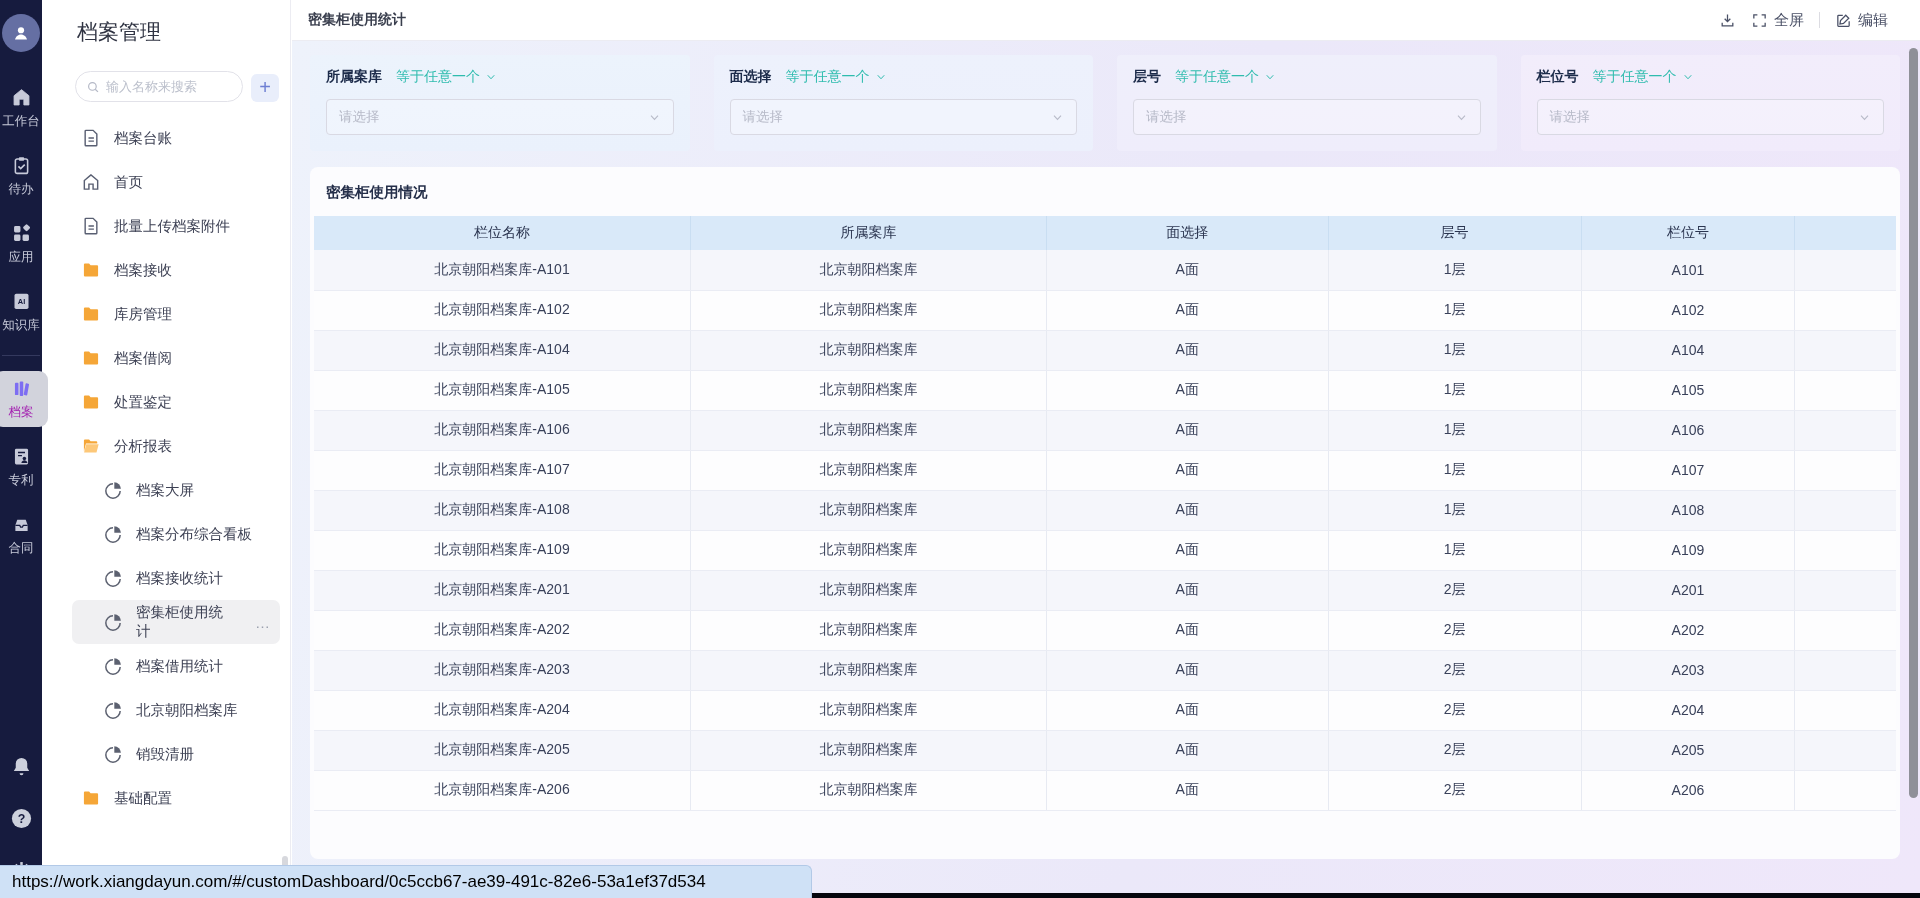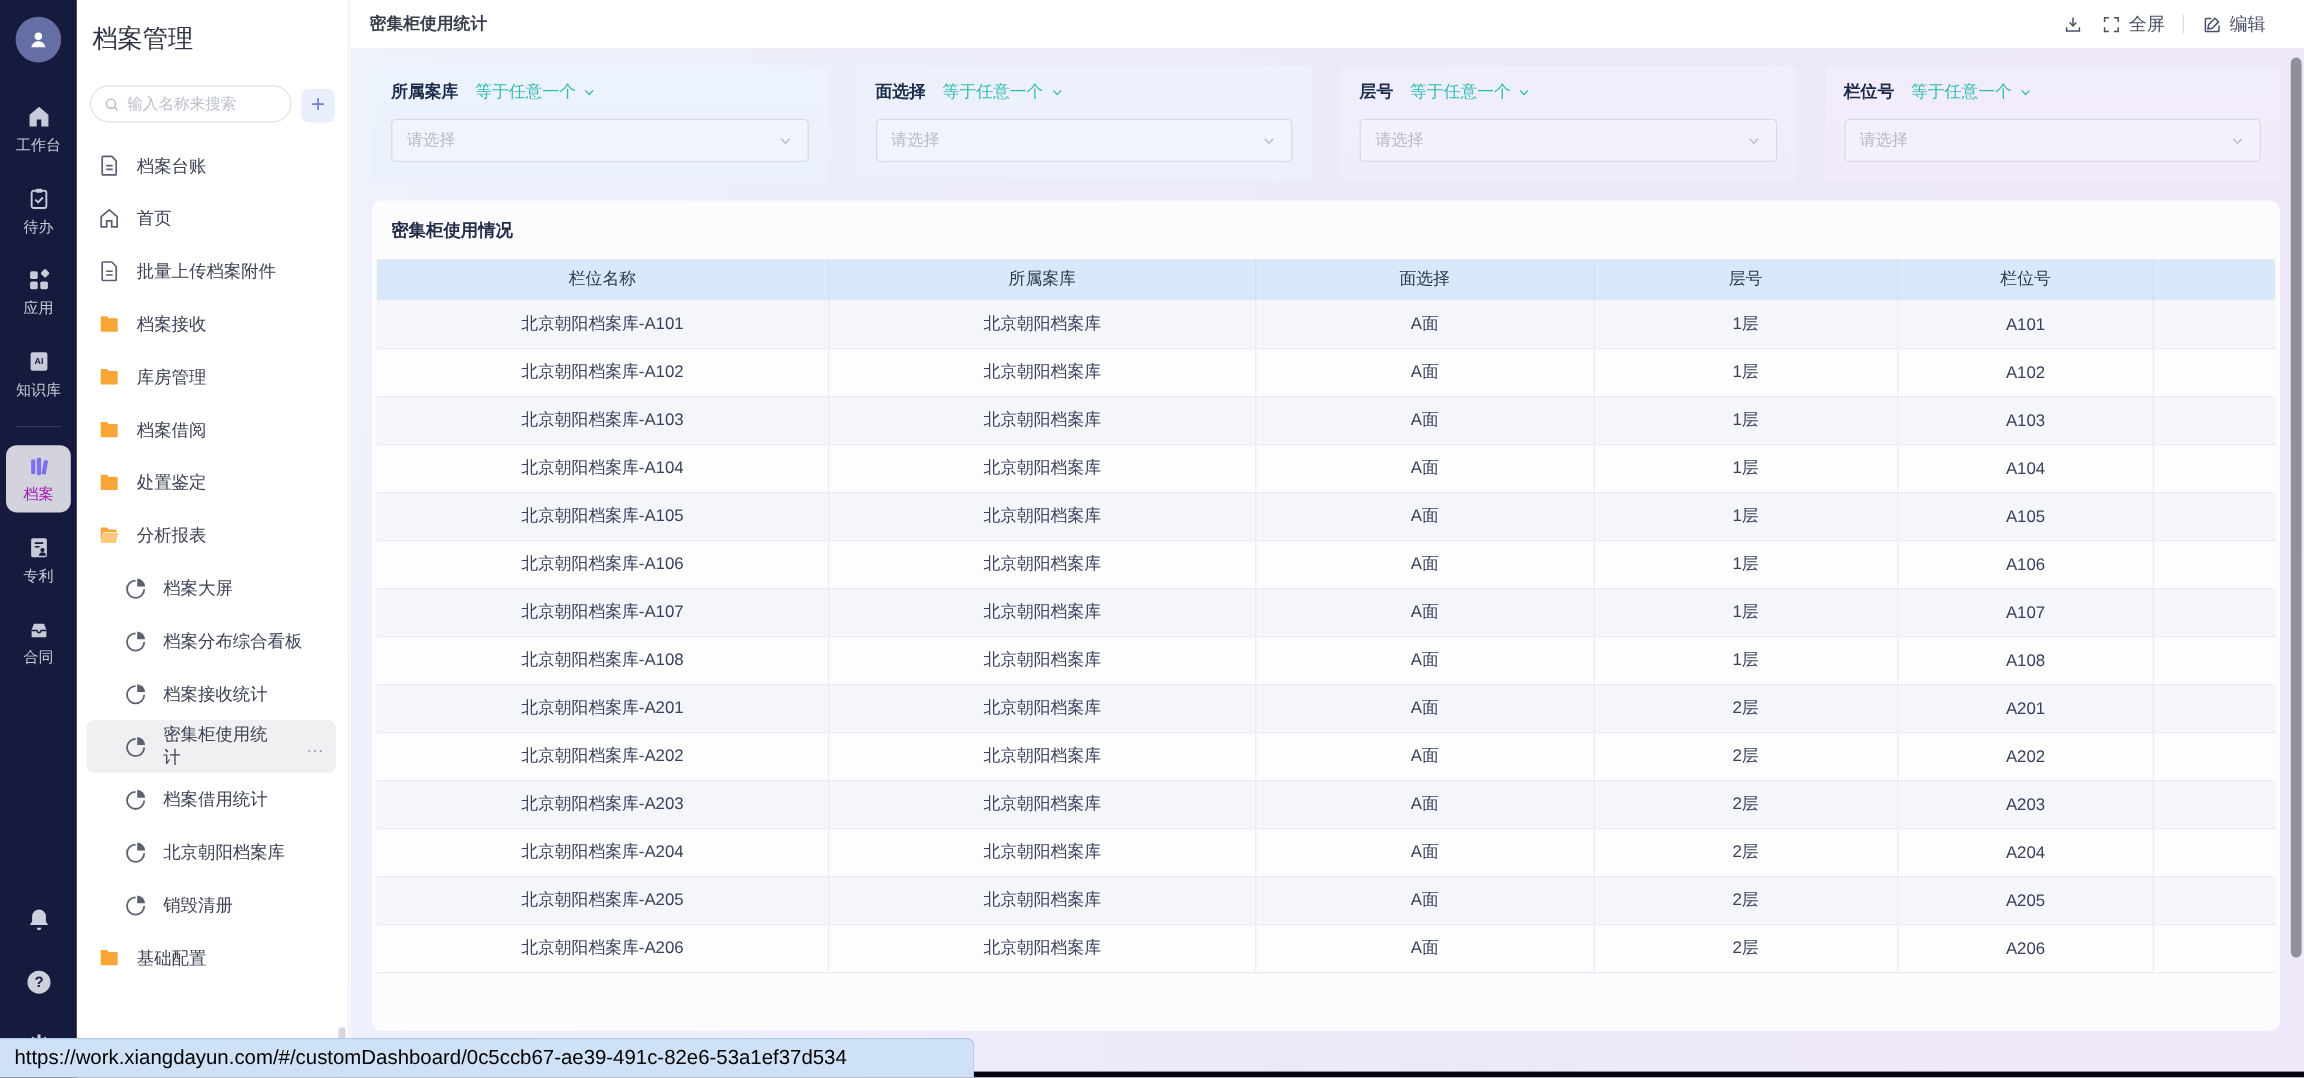--- a/index.html
+++ b/index.html
@@ -1,21 +1,21 @@
 <!DOCTYPE html>
 <html><head>
 <meta charset="utf-8">
 <style>
   * { margin:0; padding:0; box-sizing:border-box; }
   html,body { width:1920px; height:898px; overflow:hidden;
     font-family:"Liberation Sans","DejaVu Sans",sans-serif; background:#fff; }
   .stage { position:relative; width:1920px; height:898px; overflow:hidden; }
 
   
-  .rail { position:absolute; left:0; top:0; width:64px; height:898px;
+  .rail { position:absolute; left:0; top:0; width:42px; height:898px;
     background:#161b3e; display:flex; flex-direction:column; align-items:center; z-index:5; }
   .avatar { width:38px; height:38px; border-radius:50%; background:#656fa3;
     margin-top:14px; display:flex; align-items:center; justify-content:center; cursor:pointer; flex:none; }
   .rail-items { margin-top:28px; display:flex; flex-direction:column; align-items:center; gap:12px; width:100%; }
   .rail-item { width:54px; padding:7px 0 6px; display:flex; flex-direction:column; align-items:center; gap:5px;
     color:#c7cad9; font-size:12.5px; border-radius:9px; cursor:pointer; }
   .rail-item svg { width:21px; height:21px; stroke:#c7cad9; fill:#c7cad9; }
   .rail-item.selected { background:#d2d3dc; color:#a21caf; }
   .rail-item.selected svg { stroke:#7d6df2; fill:#7d6df2; }
   .rail-divider { width:38px; height:1px; background:#34395e; margin:3px 0; }
@@ -513,28 +513,20 @@
               </tr>
               <tr>
                 <td>北京朝阳档案库-A102</td>
                 <td>北京朝阳档案库</td>
                 <td>A面</td>
                 <td>1层</td>
                 <td>A102</td>
                 <td></td>
               </tr>
               <tr>
-                <td>北京朝阳档案库-A103</td>
-                <td>北京朝阳档案库</td>
-                <td>A面</td>
-                <td>1层</td>
-                <td>A103</td>
-                <td></td>
-              </tr>
-              <tr>
                 <td>北京朝阳档案库-A104</td>
                 <td>北京朝阳档案库</td>
                 <td>A面</td>
                 <td>1层</td>
                 <td>A104</td>
                 <td></td>
               </tr>
               <tr>
                 <td>北京朝阳档案库-A105</td>
                 <td>北京朝阳档案库</td>
@@ -558,20 +550,28 @@
                 <td>1层</td>
                 <td>A107</td>
                 <td></td>
               </tr>
               <tr>
                 <td>北京朝阳档案库-A108</td>
                 <td>北京朝阳档案库</td>
                 <td>A面</td>
                 <td>1层</td>
                 <td>A108</td>
+                <td></td>
+              </tr>
+              <tr>
+                <td>北京朝阳档案库-A109</td>
+                <td>北京朝阳档案库</td>
+                <td>A面</td>
+                <td>1层</td>
+                <td>A109</td>
                 <td></td>
               </tr>
               <tr>
                 <td>北京朝阳档案库-A201</td>
                 <td>北京朝阳档案库</td>
                 <td>A面</td>
                 <td>2层</td>
                 <td>A201</td>
                 <td></td>
               </tr>

